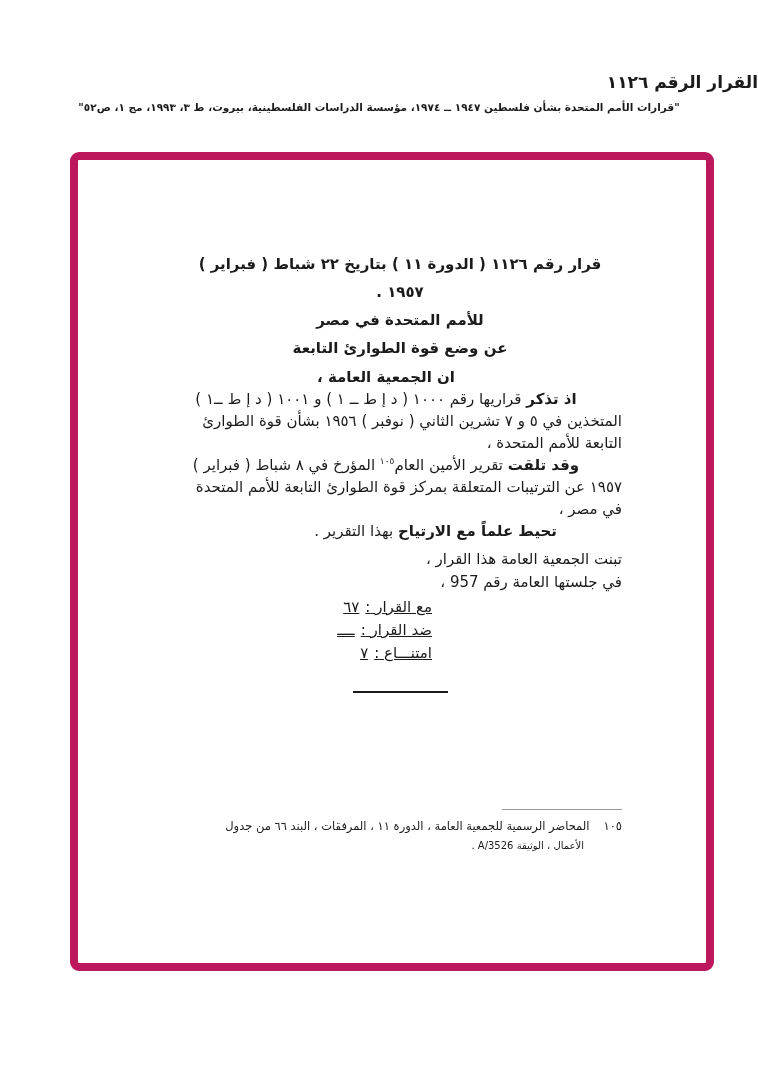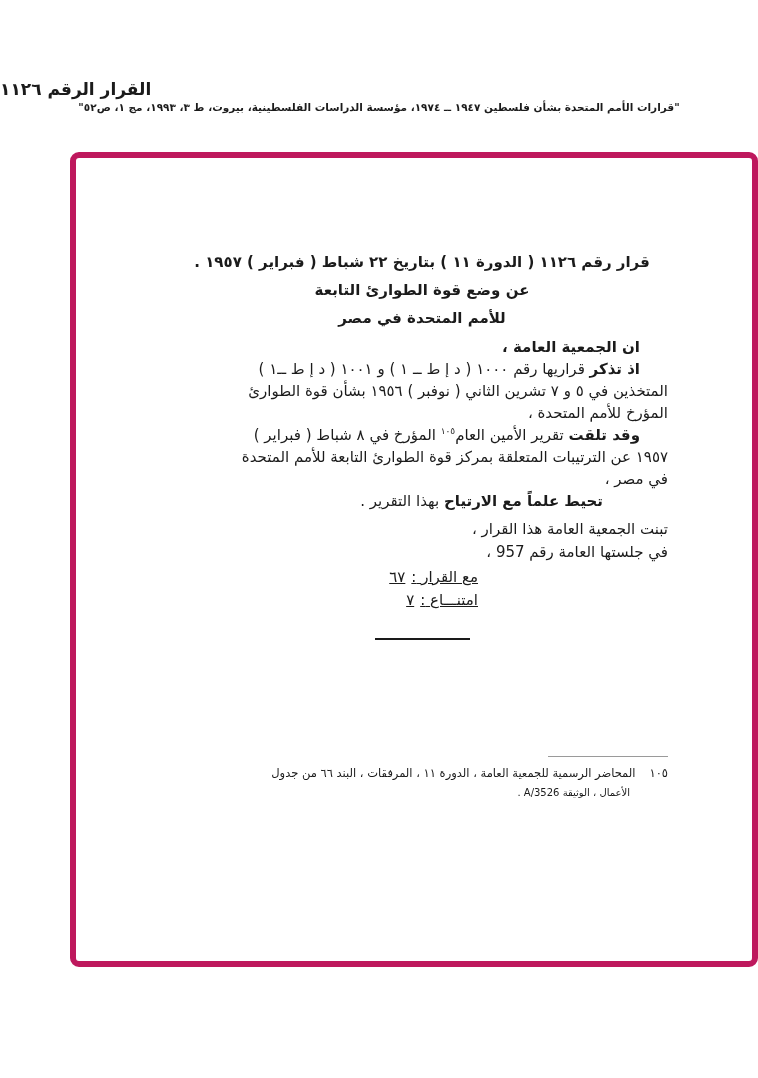--- a/index.html
+++ b/index.html
@@ -2,47 +2,47 @@
 <html lang="ar"><head>
 <meta charset="utf-8">
 <style>
   html,body { margin:0; padding:0; background:#ffffff; }
   .page {
     position:relative; width:758px; height:1078px; background:#ffffff;
     font-family:"DejaVu Sans", sans-serif; color:#1b1b1b; overflow:hidden;
   }
   
   .hdr-title {
-    position:absolute; top:79px; left:0; width:100%;
-    text-align:left; font-size:17px; font-weight:bold; direction:rtl;
+    position:absolute; top:72px; left:0; width:100%;
+    text-align:right; font-size:17px; font-weight:bold; direction:rtl;
   }
   .hdr-citation {
     position:absolute; top:101px; left:0; width:100%;
     text-align:center; font-size:10.5px; font-weight:bold; direction:rtl;
     letter-spacing:0.1px;
   }
   
   .green-box {
     position:absolute; left:70px; top:152px; width:628px; height:803px;
-    border:6px solid #be185d; border-radius:9px; background:#ffffff;padding-left:48px;
+    border:8px solid #be185d; border-radius:9px; background:#ffffff;
   }
   
   .doc {
     position:absolute; top:0; right:0; bottom:0; left:0;
     direction:rtl; text-align:right;
     padding:90px 84px 0 100px;
     font-size:15px;
   }
   .doc-title, .doc-sub {
     text-align:center; font-weight:bold; line-height:28px; font-size:15px;
   }
   .para-group { margin-top:4px; }
   .doc p { margin:0; line-height:22px; }
   .b { font-weight:bold; }
-  .ind1 { text-indent:28px; }
+  .ind1 { text-indent:28px;text-align:center; }
   .ind2 { text-indent:65px; }
   sup.fnref { font-size:9px; line-height:0; }
   .adoption { margin-top:6px; }
   .adoption p { line-height:23px; white-space:nowrap; }
   .votes { margin-top:2px; margin-right:190px; }
   .votes p { line-height:23px; white-space:nowrap;text-decoration:underline; }
   .vote-val { margin-right:6px; }
   .divider {
     width:95px; height:0; border-top:2px solid #1a1a1a;
     margin:26px auto 0 auto;
@@ -63,44 +63,45 @@
 
 <div class="page">
 
   <div class="hdr-title">القرار الرقم ١١٢٦</div>
   <div class="hdr-citation">"قرارات الأمم المتحدة بشأن فلسطين ١٩٤٧ ــ ١٩٧٤، مؤسسة الدراسات الفلسطينية، بيروت، ط ٣، ١٩٩٣، مج ١، ص٥٢"</div>
 
   <div class="green-box">
     <div class="doc">
 
       <div class="doc-title">قرار رقم ١١٢٦ ( الدورة ١١ ) بتاريخ ٢٢ شباط ( فبراير ) ١٩٥٧ .</div>
+      <div class="doc-sub">للأمم المتحدة في مصر</div>
       <div class="doc-sub">عن وضع قوة الطوارئ التابعة</div>
-      <div class="doc-sub">للأمم المتحدة في مصر</div>
 
       <div class="para-group">
         <p class="b ind1">ان الجمعية العامة ،</p>
 
         <p class="ind1"><b>اذ تذكر</b><span> قراريها رقم ١٠٠٠ ( د إ ط ــ ١ ) و ١٠٠١ ( د إ ط ــ١ )</span></p>
         <p>المتخذين في ٥ و ٧ تشرين الثاني ( نوفبر ) ١٩٥٦ بشأن قوة الطوارئ</p>
-        <p>المؤرخ للأمم المتحدة ،</p>
+        <p>التابعة للأمم المتحدة ،</p>
 
         <p class="ind1"><b>وقد تلقت</b><span> تقرير الأمين العام</span><sup class="fnref">١٠٥</sup><span> المؤرخ في ٨ شباط ( فبراير )</span></p>
         <p>١٩٥٧ عن الترتيبات المتعلقة بمركز قوة الطوارئ التابعة للأمم المتحدة</p>
         <p>في مصر ،</p>
 
         <p class="ind2"><b>تحيط علماً مع الارتياح</b><span> بهذا التقرير .</span></p>
       </div>
 
       <div class="adoption">
         <p>تبنت الجمعية العامة هذا القرار ،</p>
         <p>في جلستها العامة رقم 957 ،</p>
       </div>
 
       <div class="votes">
         <p><span>مع القرار</span> <span>:</span><span class="vote-val">٦٧</span></p>
+        <p><span>ضد القرار</span> <span>:</span><span class="vote-val">ــــ</span></p>
         <p><span>امتنـــاع</span> <span>:</span><span class="vote-val">٧</span></p>
       </div>
 
       <div class="divider"></div>
 
       <div class="fn-block">
         <div class="fn-sep"></div>
         <div class="fn-line1">
           <span class="fn-num">١٠٥</span>
           <span>المحاضر الرسمية للجمعية العامة ، الدورة ١١ ، المرفقات ، البند ٦٦ من جدول</span>

